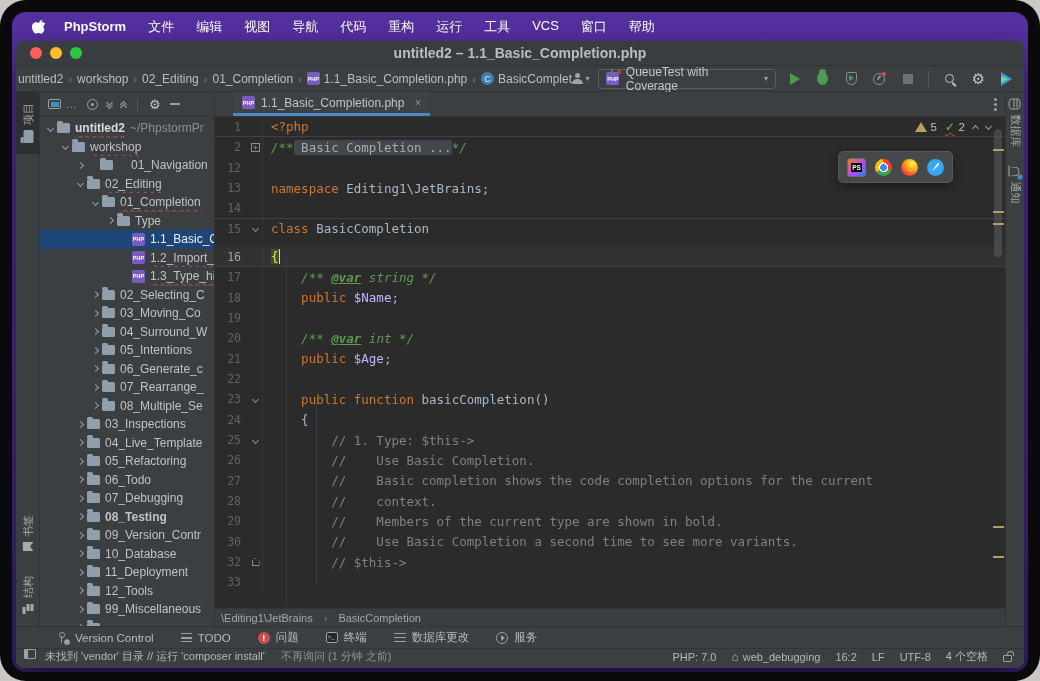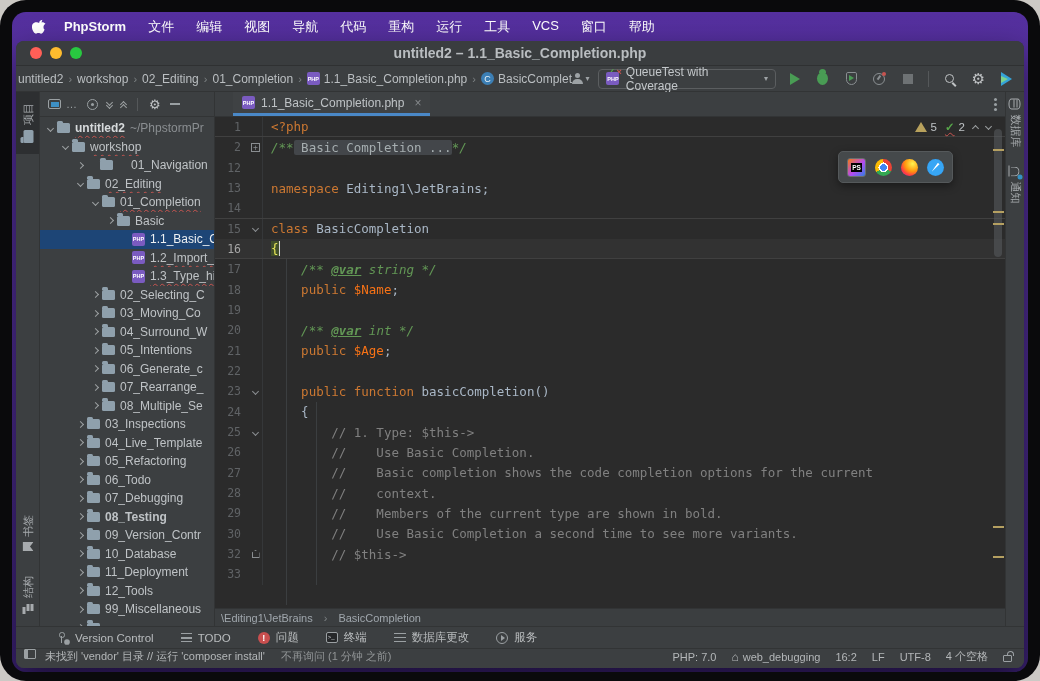--- a/index.html
+++ b/index.html
@@ -104,28 +104,28 @@
   .trow .lbl.sq{text-decoration:underline;text-decoration-style:wavy;text-decoration-color:#c75450;text-decoration-thickness:1px;text-underline-offset:3px;}
   .trow .suffix{color:#8a8e91;margin-left:5px;}
   
   #edcol{flex:1;display:flex;flex-direction:column;min-width:0;background:#2b2b2b;}
   #tabrow{height:25px;background:#3c3f41;border-bottom:1px solid #323435;display:flex;align-items:stretch;flex:0 0 auto;}
   #tab1{display:flex;align-items:center;gap:6px;background:#3f4244;padding:0 9px;margin-left:18px;border-bottom:3px solid #4a88c7;color:#bfc3c6;font-size:12px;}
   #tab1 .x{color:#85898c;font-size:12px;margin-left:4px;}
   #tabrow .vdots{margin-left:auto;align-self:center;margin-right:8px;width:3px;height:3px;border-radius:50%;background:#9aa0a3;box-shadow:0 5px 0 #9aa0a3,0 -5px 0 #9aa0a3;}
   #editor{flex:1;position:relative;overflow:hidden;font-family:"DejaVu Sans Mono","Liberation Mono",monospace;font-size:12.5px;}
   .crow{height:20.33px;display:flex;align-items:center;position:relative;}
-  .crow.cur{background:#323232;}
+  .crow.cur{background:#323232;margin-top:8px;}
   .crow.sep{border-bottom:1px solid #404040;}
   .ln{width:34px;text-align:right;padding-right:8px;color:#606366;font-size:11.5px;flex:0 0 auto;}
   .crow.cur .ln{color:#a7a7a7;}
   .mk{width:14px;flex:0 0 auto;display:inline-flex;justify-content:center;align-items:center;border-right:1px solid #353739;align-self:stretch;color:#8a8e91;}
   .cd{white-space:pre;padding-left:8px;color:#a9b7c6;}
   .tk-kw{color:#cc7832;}
-  .tk-var{color:#f97316;}
+  .tk-var{color:#c4b5fd;}
   .tk-com{color:#808080;}
   .tk-doc{color:#629755;font-style:italic;}
   .tk-doctag{color:#629755;font-style:italic;font-weight:bold;text-decoration:underline;}
   .tk-fold{background:#43464a;color:#a6aeb0;border-radius:2px;}
   .tk-brace{color:#e8e65a;background:#42502a;}
   .caret{display:inline-block;width:1.5px;height:15px;background:#d8d8d8;vertical-align:-3px;}
   .plusbox{width:9px;height:9px;border:1px solid #8a8e91;font-size:8px;line-height:7px;text-align:center;color:#8a8e91;background:#2b2b2b;}
   .mk .chev{border-color:#8a8e91;}
   .pent{width:8px;height:8px;border:1px solid #8a8e91;clip-path:polygon(50% 0,100% 35%,100% 100%,0 100%,0 35%);}
   .iguide{position:absolute;width:1px;background:#3b3e40;}
@@ -370,21 +370,21 @@
                   </span>
                   <span class="lbl sq">01_Completion</span>
                 </div>
                 <div class="trow" style="padding-left: 64px;">
                   <span class="arr">
                     <span class="chev right"></span>
                   </span>
                   <span class="ti">
                     <span class="folder-ico"></span>
                   </span>
-                  <span class="lbl">Basic</span>
+                  <span class="lbl">Type</span>
                 </div>
                 <div class="trow sel" style="padding-left: 79px;">
                   <span class="arr"></span>
                   <span class="ti">
                     <span class="php-badge">PHP</span>
                   </span>
                   <span class="lbl">1.1_Basic_Completion.php</span>
                 </div>
                 <div class="trow" style="padding-left: 79px;">
                   <span class="arr"></span>

